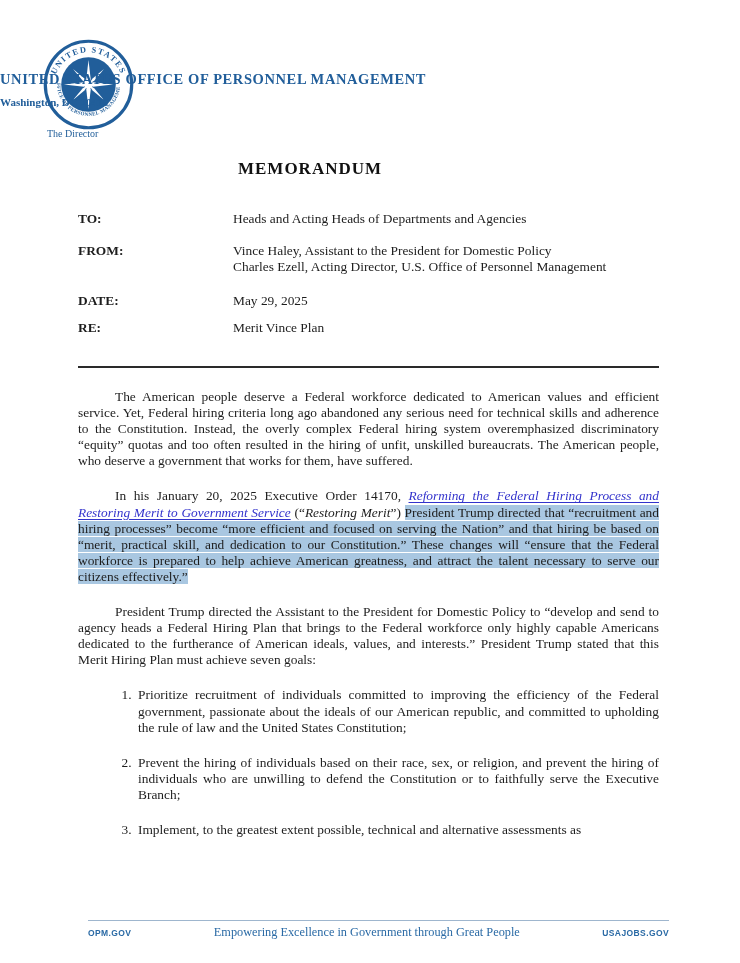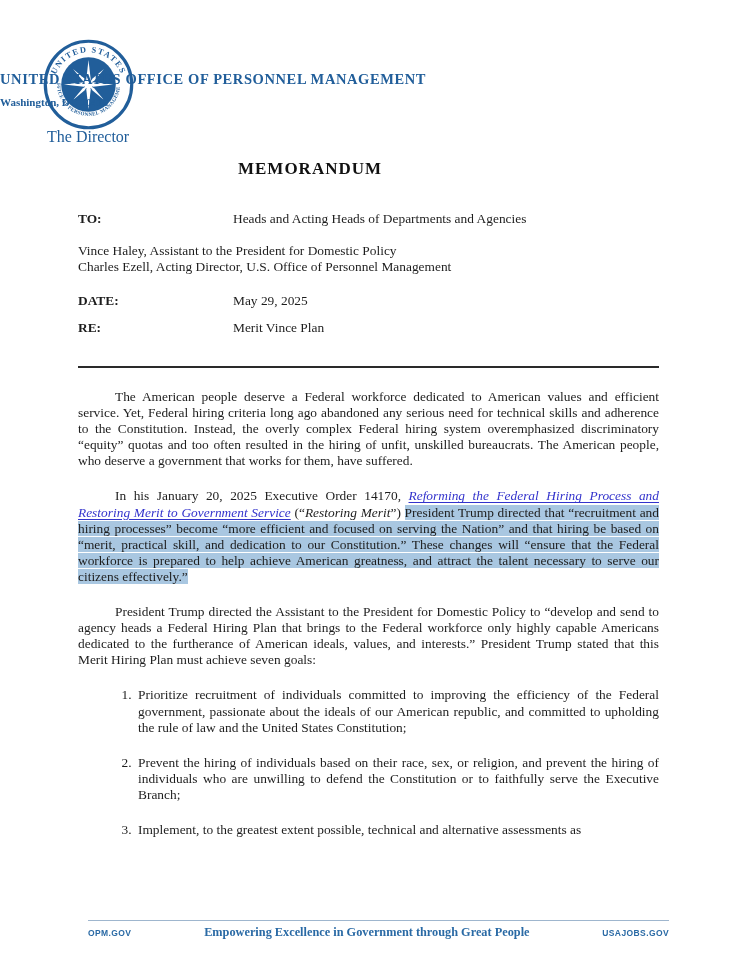--- a/index.html
+++ b/index.html
@@ -26,21 +26,21 @@
     position: absolute;
     left: 43px;
     top: 39px;
     width: 91px;
     height: 91px;
   }
   .director {
     position: absolute;
     left: 47px;
     top: 128px;
-    font-size: 16px;
+    font-size: 10px;
     color: var(--header-blue);
   }
   .agency-block {
     position: absolute;
     left: 0;
     top: 71px;
     width: 740px;
     text-align: left;
   }
   .agency-name {
@@ -131,21 +131,20 @@
   .footer-gov {
     font-family: "Liberation Sans", sans-serif;
     font-size: 8.5px;
     font-weight: bold;
     letter-spacing: 0.4px;
     color: var(--footer-blue);
   }
   .footer-center {
     font-size: 12.3px;
     color: var(--footer-blue);
-    font-weight: bold;
   }
 </style>
 </head>
 <body>
 
 <div class="page">
 
   <svg class="seal" viewBox="0 0 100 100">
     <circle cx="50" cy="50" r="47.5" fill="#ffffff" stroke="var(--header-blue)" stroke-width="3.5"></circle>
     <circle cx="50" cy="50" r="30" fill="var(--header-blue)"></circle>
@@ -182,20 +181,21 @@
   <h1 class="memo-title">MEMORANDUM</h1>
 
   <div class="fields">
     <div class="field-row row-to">
       <div class="field-label">TO:</div>
       <div class="field-value">
         <div>Heads and Acting Heads of Departments and Agencies</div>
       </div>
     </div>
     <div class="field-row row-from">
+      <div class="field-label">FROM:</div>
       <div class="field-value">
         <div>Vince Haley, Assistant to the President for Domestic Policy</div>
         <div>Charles Ezell, Acting Director, U.S. Office of Personnel Management</div>
       </div>
     </div>
     <div class="field-row row-date">
       <div class="field-label">DATE:</div>
       <div class="field-value">
         <div>May 29, 2025</div>
       </div>

